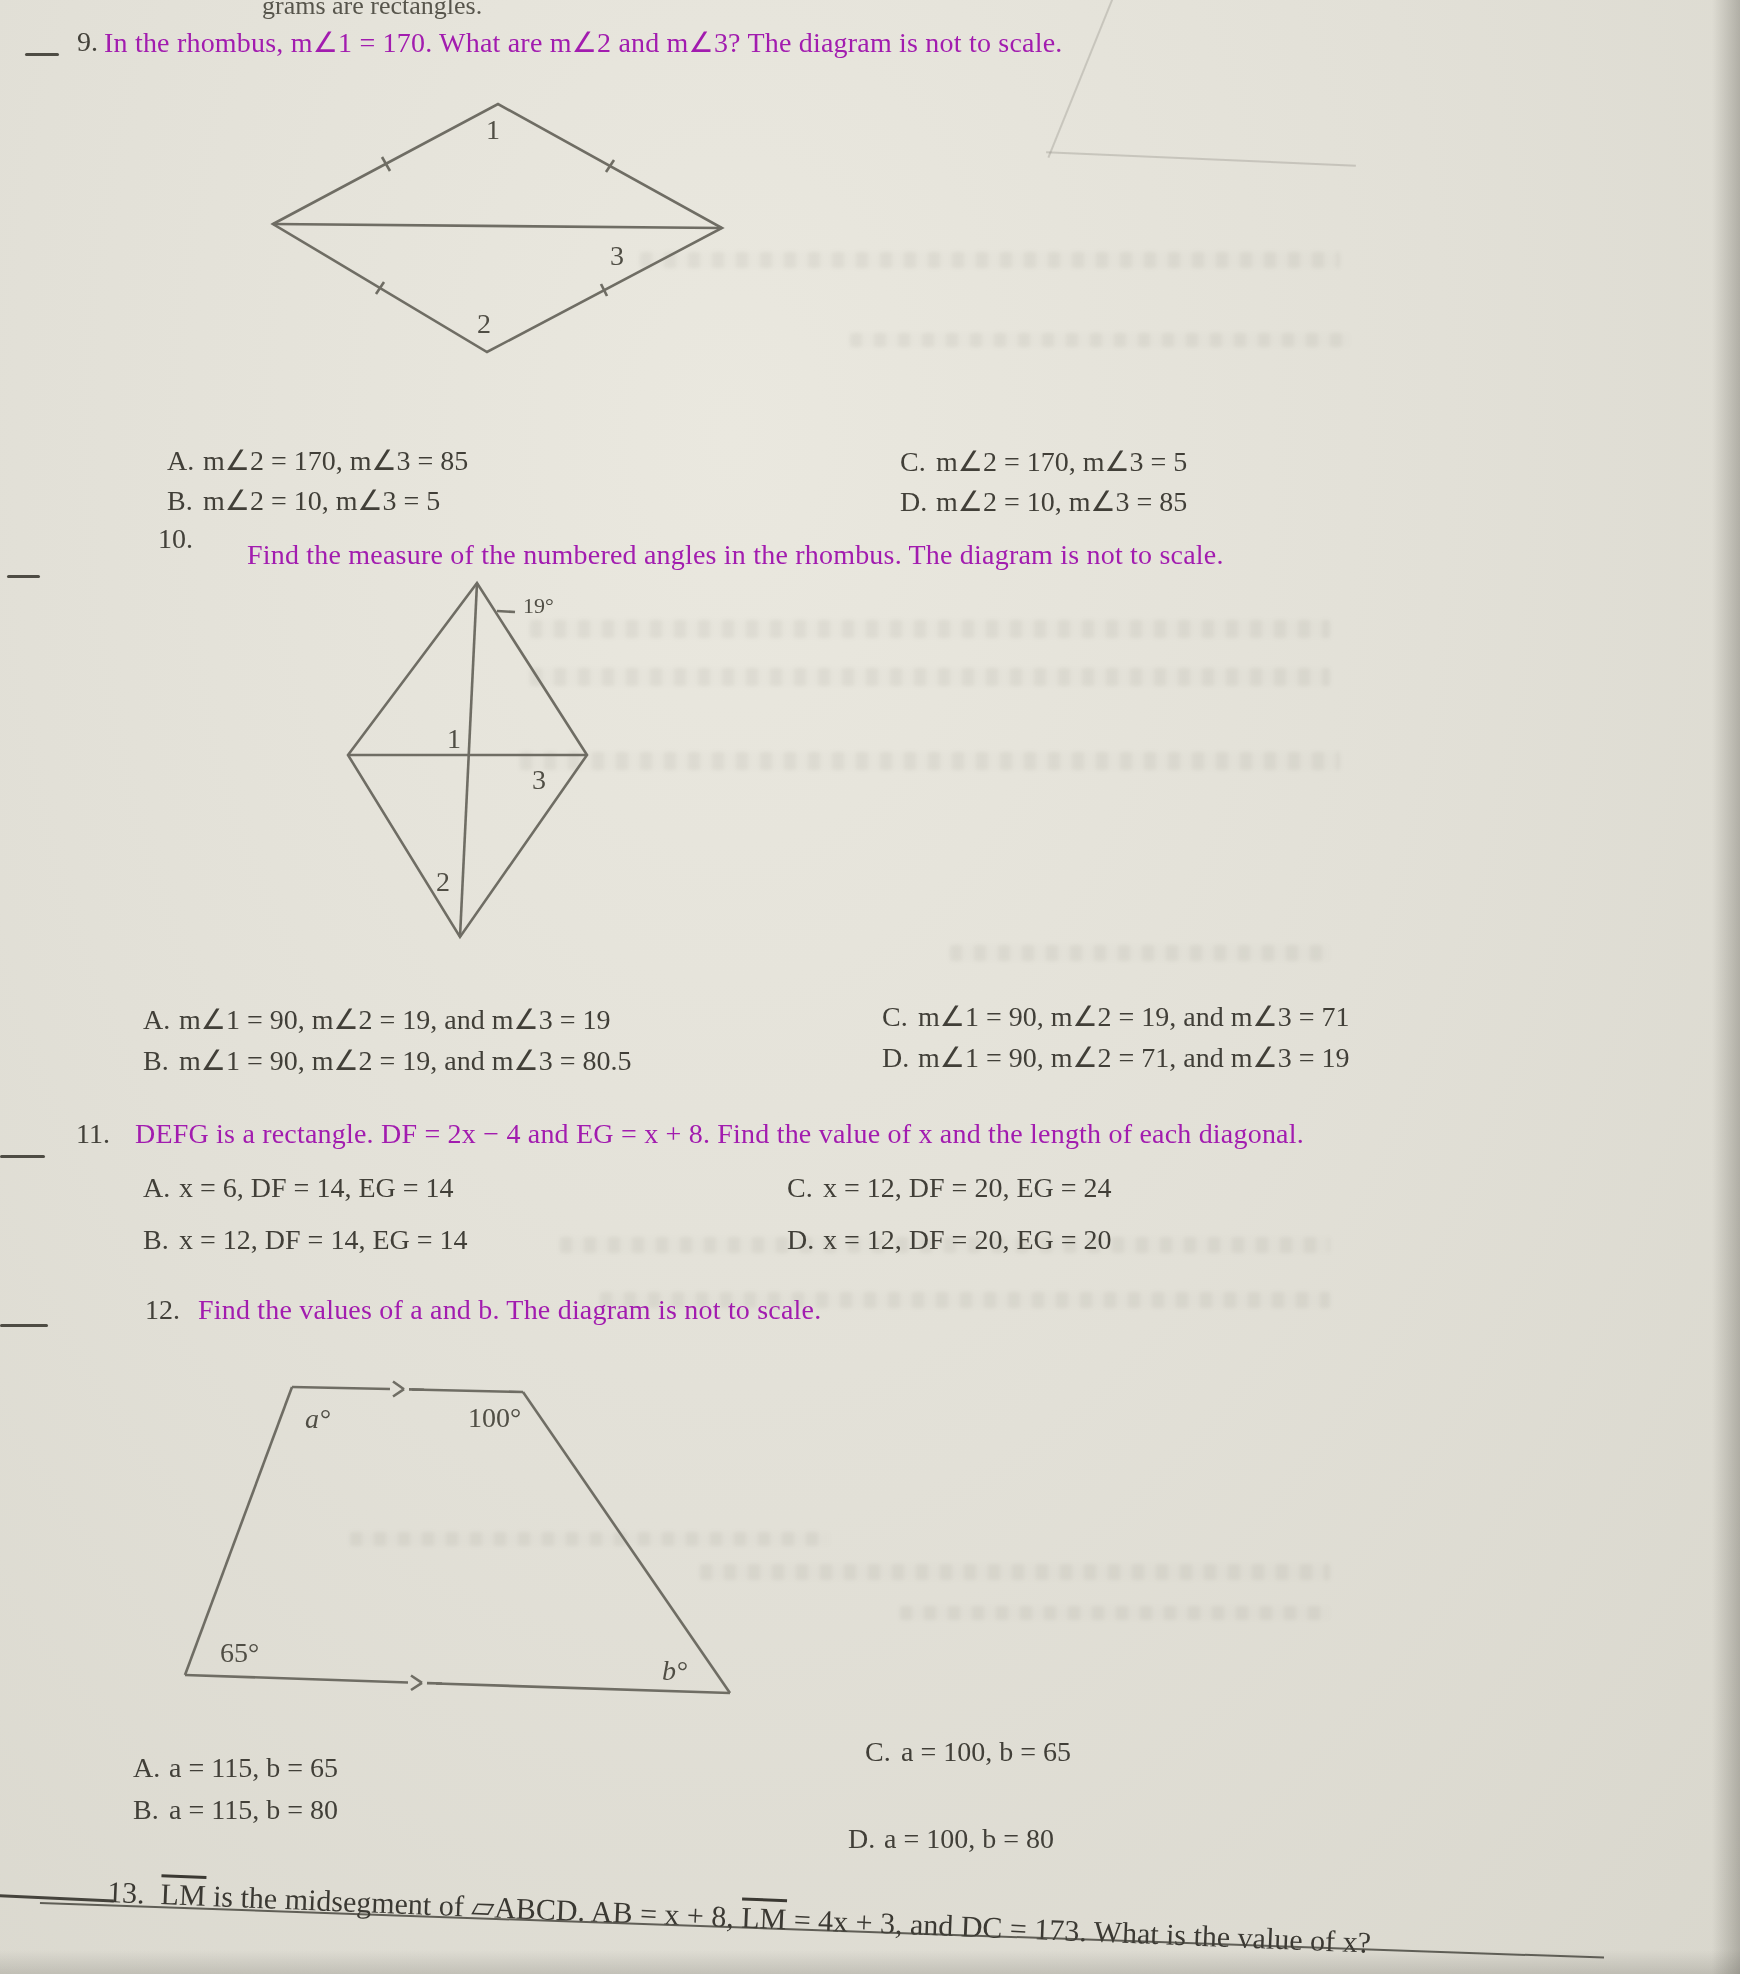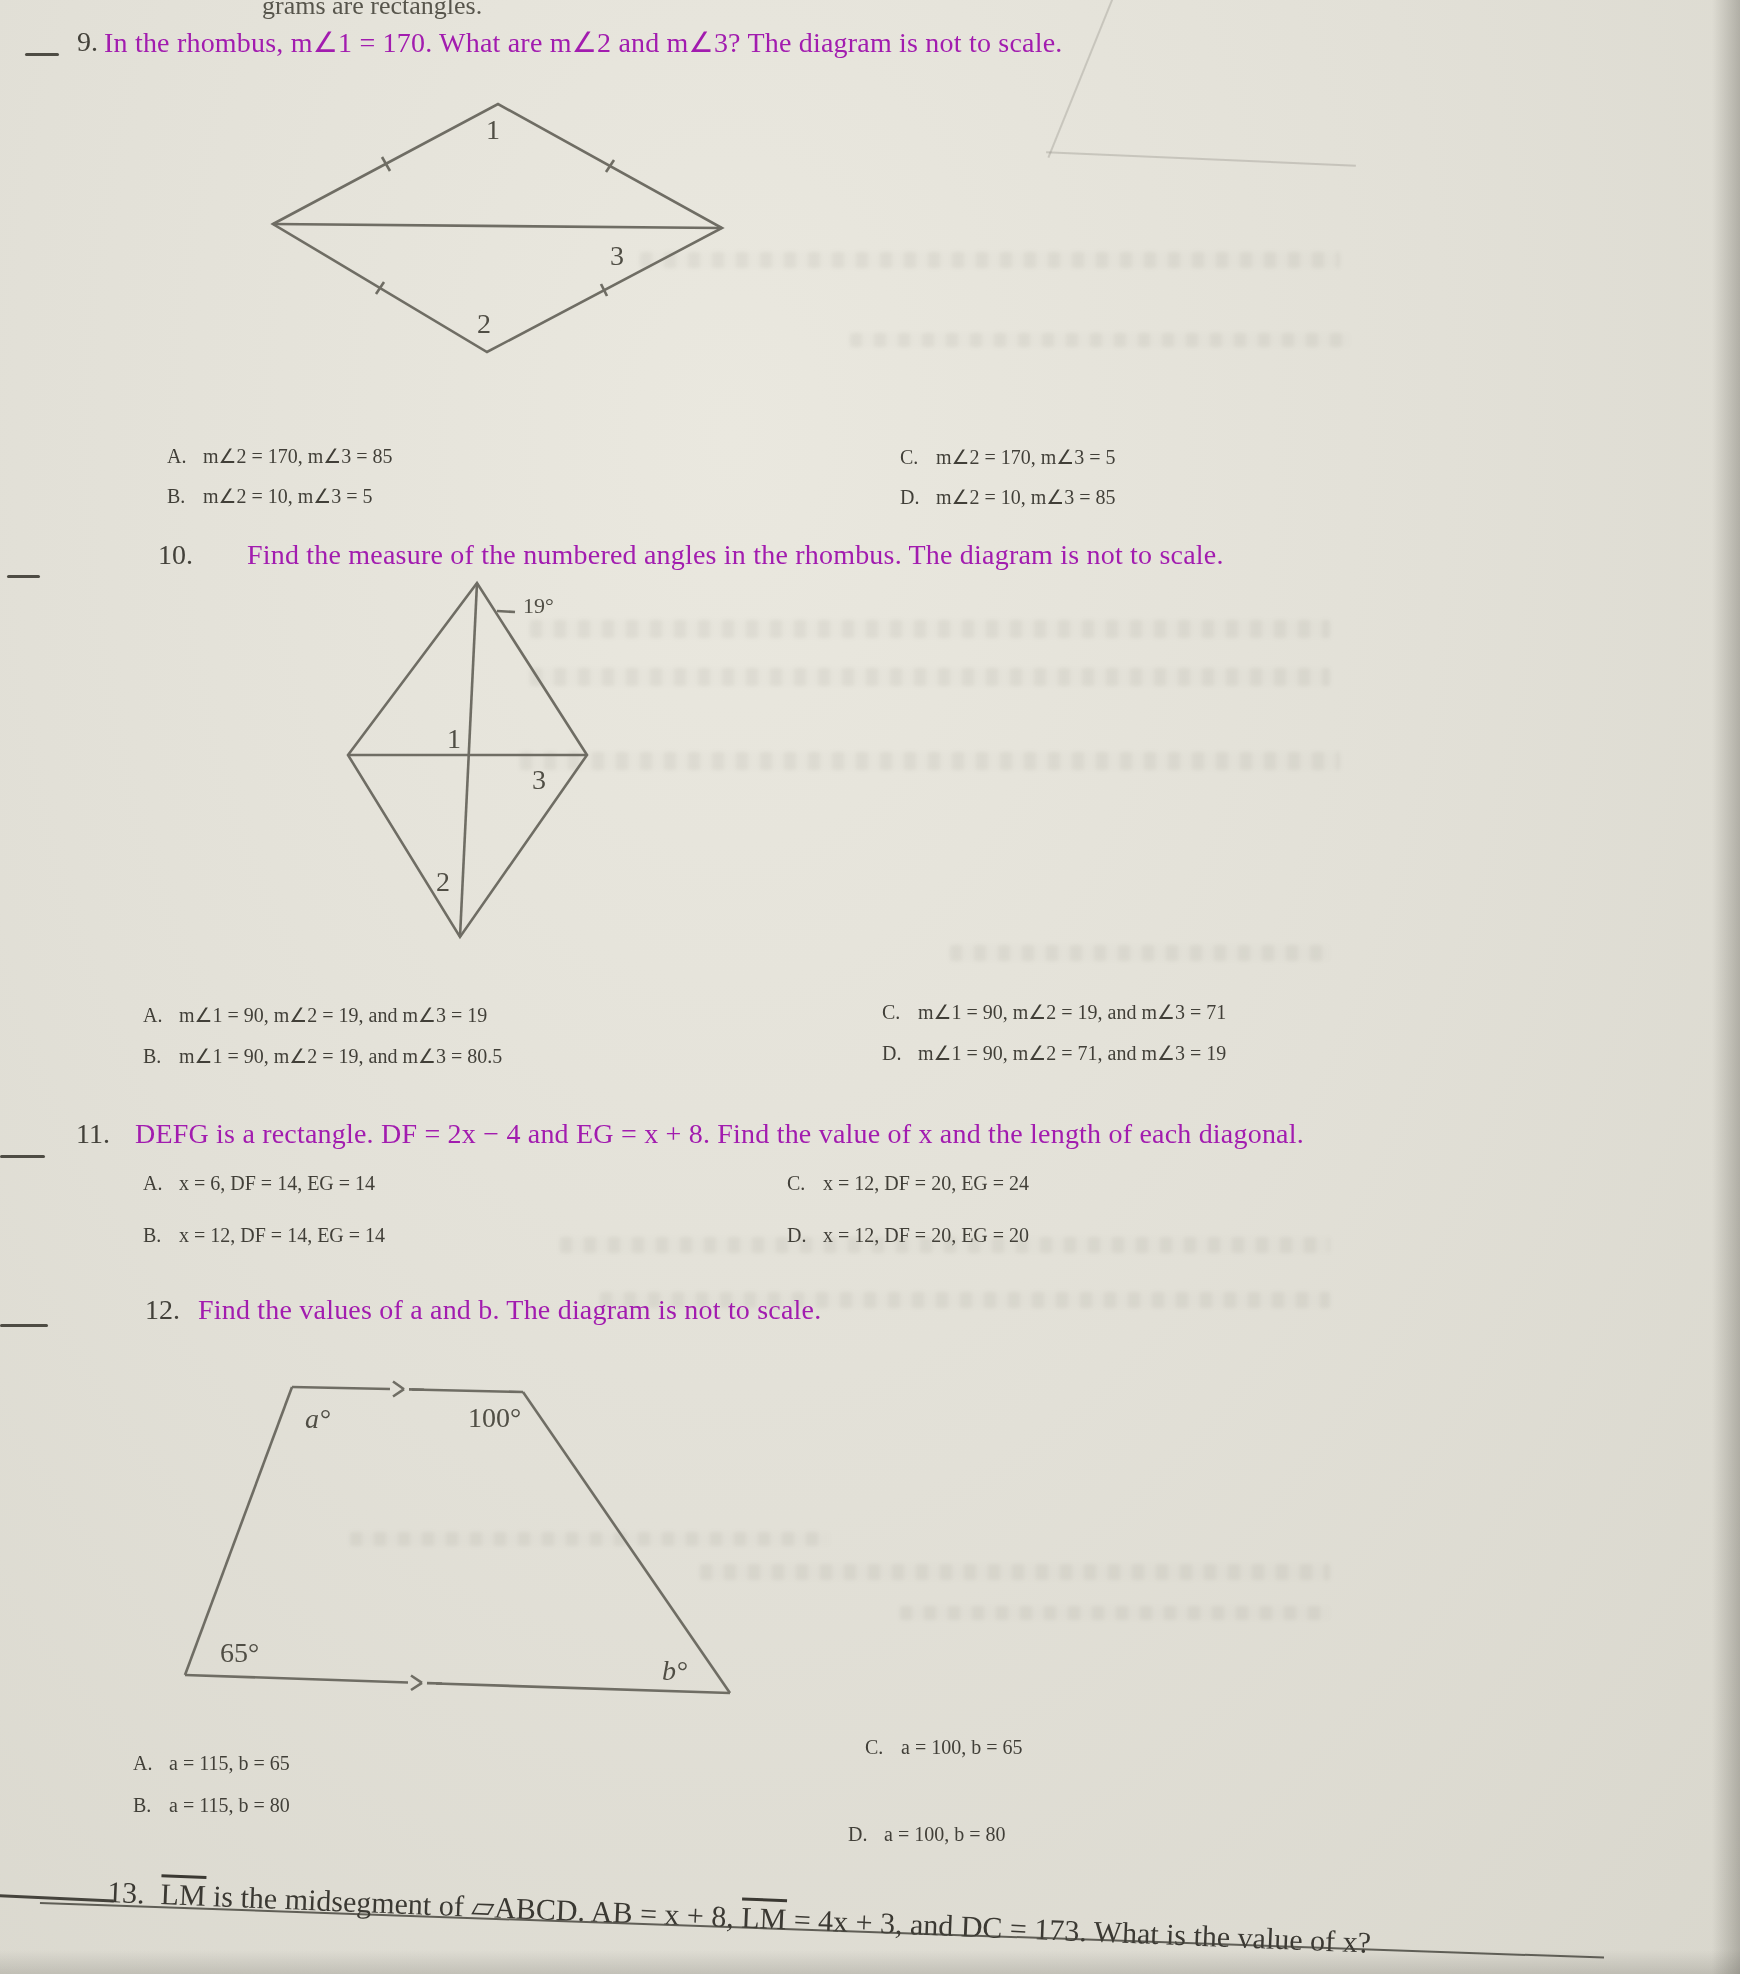--- a/index.html
+++ b/index.html
@@ -5,21 +5,21 @@
   html,body{margin:0;padding:0;}
   body{
     width:1740px;height:1974px;position:relative;overflow:hidden;
     background:
       radial-gradient(ellipse at 42% 22%, #eae8df 0%, #e2e0d7 50%, #d9d7cd 100%);
     font-family:"Liberation Serif", serif;
   }
   .topfrag{position:absolute;font-size:26px;color:#57554c;white-space:nowrap;}
   .qnum{position:absolute;font-size:28px;color:#43413a;}
   .qtext{position:absolute;font-size:28px;color:#a21caf;white-space:nowrap;letter-spacing:.2px;}
-  .opt{position:absolute;font-size:20px;color:#413f38;white-space:nowrap;}
+  .opt{position:absolute;font-size:28px;color:#413f38;white-space:nowrap;}
   .olab{display:inline-block;min-width:36px;}
   .blank{position:absolute;height:3px;background:#4e4c44;border-radius:2px;}
   .diagram{position:absolute;}
   .diagram svg{position:absolute;left:0;top:0;}
   .dlabel{position:absolute;font-size:28px;color:#504e45;white-space:nowrap;}
   .dlabel.small{font-size:22px;}
   .dlabel.ital{font-style:italic;}
   .q13wrap{position:absolute;left:108px;top:1874px;transform:rotate(2.3deg);
     transform-origin:0 0;font-size:30px;color:#3b3933;white-space:nowrap;}
   .q13num{margin-right:16px;}
@@ -81,21 +81,21 @@
   <span class="olab">B.</span><span>m∠2 = 10, m∠3 = 5</span>
 </div>
 <div class="opt" style="left:900px;top:445px;">
   <span class="olab">C.</span><span>m∠2 = 170, m∠3 = 5</span>
 </div>
 <div class="opt" style="left:900px;top:485px;">
   <span class="olab">D.</span><span>m∠2 = 10, m∠3 = 85</span>
 </div>
 
 <div class="blank" style="left:7px;top:575px;width:33px;"></div>
-<span class="qnum" style="left:158px;top:539px;text-align:center;">10.</span>
+<span class="qnum" style="left:158px;top:523px;text-align:center;">10.</span>
 <span class="qtext" style="left:247px;top:539px;">Find the measure of the numbered angles in the rhombus. The diagram is not to scale.</span>
 
 <div class="diagram" style="left:320px;top:565px;width:290px;height:395px;">
   <svg width="290" height="395" viewBox="0 0 290 395">
     <path class="stroke" d="M157 18 L28 190 L140 372 L267 190 Z"></path>
     <path class="stroke" d="M157 18 L140 372"></path>
     <path class="stroke" d="M28 190 L267 190"></path>
     <path class="stroke" d="M177 46 L195 47"></path>
   </svg>
   <span class="dlabel small" style="left:203px;top:28px;">19°</span>

